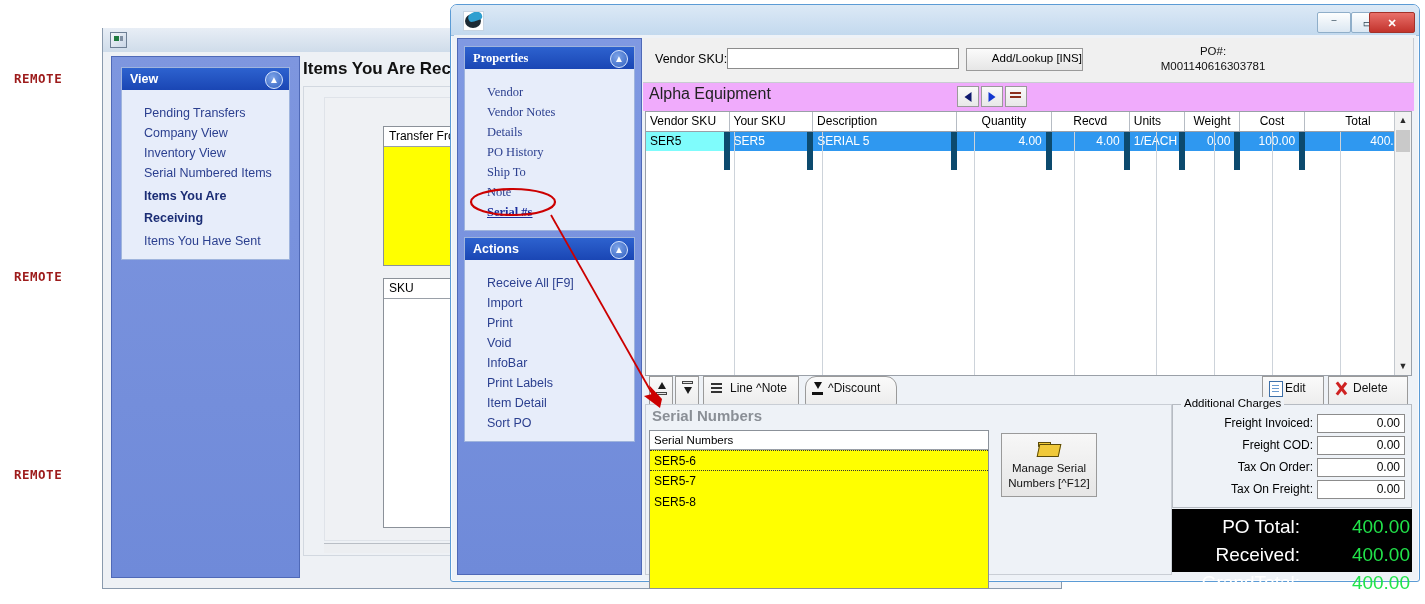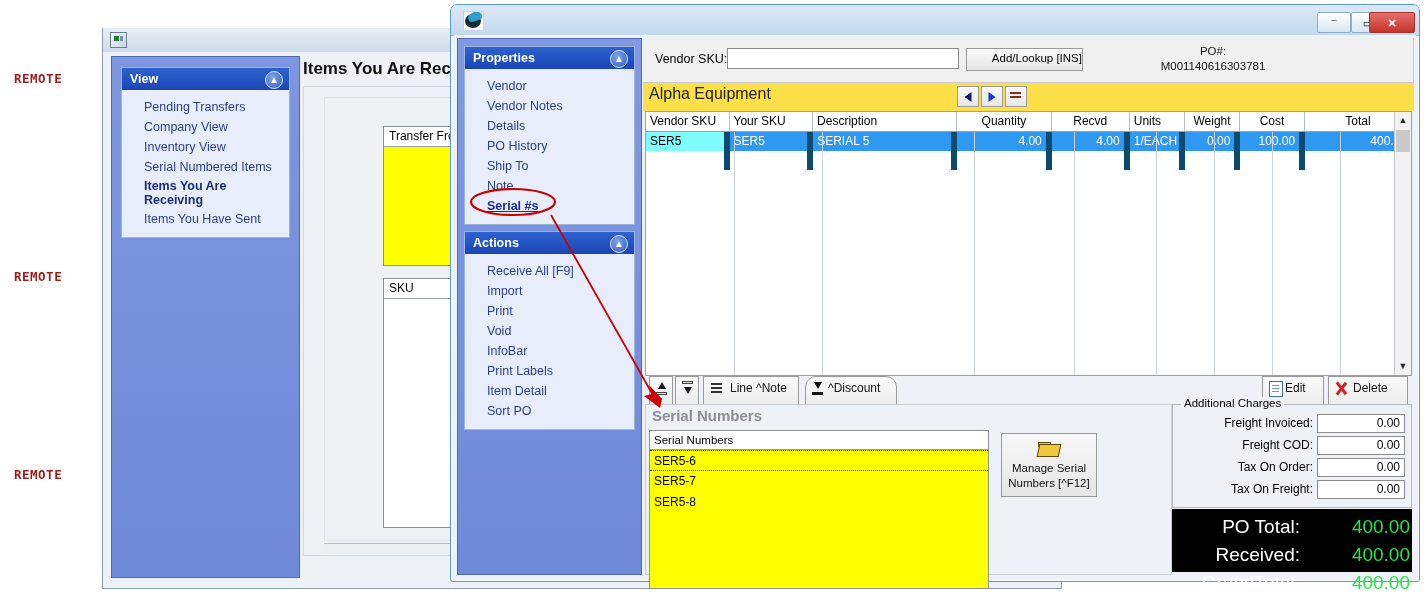--- a/index.html
+++ b/index.html
@@ -51,21 +51,21 @@
   .panel-hdr{
     height:22px;line-height:22px;color:#ffffff;font-weight:bold;font-size:12.5px;
     padding-left:8px;position:relative;
     background:linear-gradient(#2d62cf,#1a46b4);
   }
   .panel-chev{
     position:absolute;right:6px;top:3px;width:16px;height:16px;border-radius:50%;
     background:radial-gradient(circle at 40% 35%,#7ea4e8,#2f5fc0);
     border:1px solid #d8e6ff;color:#ffffff;font-size:10px;line-height:15px;text-align:center;
   }
-  .panel-body{padding:7px 0 8px 0;}
+  .panel-body{padding:13px 0 8px 0;}
   .plink{
     display:block;padding:2px 0 2px 22px;font-size:12.5px;color:#2b3f8f;
     line-height:16px;white-space:nowrap;
   }
   .plink.bold{font-weight:bold;color:#1b2d75;}
   .plink.link{color:#1b2d9c;text-decoration:underline;font-weight:bold;}
 
   
   #bg-content{position:absolute;left:200px;top:4px;right:8px;bottom:10px;}
   #bg-h1{font-size:17px;font-weight:bold;color:#111111;margin:3px 0 0 0;}
@@ -158,21 +158,21 @@
     background:linear-gradient(#f6f6f6,#e3e3e3);border:1px solid #a8a8a8;
   }
   #tb-save .sv-ico{
     position:absolute;left:17px;top:9px;width:19px;height:17px;
   }
   #tb-save .sv-ico .base{position:absolute;left:0;bottom:0;width:19px;height:6px;background:#3a3a3a;border-radius:1px;}
   #tb-save .sv-ico .sheet{position:absolute;left:3px;top:0;width:13px;height:11px;background:#f2d12a;border:1px solid #6b5a0a;}
   #tb-save .sv-lbl{position:absolute;left:48px;top:10px;font-size:12px;color:#111;}
 
   
-  #eqbar{position:absolute;left:0;top:48px;right:2px;height:28px;background:#fde047;}
+  #eqbar{position:absolute;left:0;top:48px;right:2px;height:28px;background:#f0abfc;}
   #eq-title{position:absolute;left:6px;top:2px;font-size:16px;color:#222;}
   .navbtn{
     position:absolute;top:3px;width:20px;height:19px;background:linear-gradient(#fafafa,#e8e8e8);
     border:1px solid #9a9a9a;
   }
   #nav-prev{left:314px;} #nav-next{left:338px;} #nav-eq{left:362px;}
   .tri{position:absolute;left:50%;top:50%;transform:translate(-50%,-50%);width:0;height:0;}
   #nav-prev .tri{border-top:5px solid transparent;border-bottom:5px solid transparent;border-right:7px solid #101a6e;}
   #nav-next .tri{border-top:5px solid transparent;border-bottom:5px solid transparent;border-left:7px solid #1438d0;}
   #nav-eq .eqg{position:absolute;left:4px;top:5px;width:11px;height:8px;}
@@ -300,21 +300,21 @@
       <div class="panel" style="margin:10px 9px 0 9px;">
         <div class="panel-hdr">
           <span>View</span>
           <span class="panel-chev">▲</span>
         </div>
         <div class="panel-body">
           <a class="plink">Pending Transfers</a>
           <a class="plink">Company View</a>
           <a class="plink">Inventory View</a>
           <a class="plink">Serial Numbered Items</a>
-          <a class="plink bold" style="width:92px;white-space:normal;line-height:14px;">Items You Are Receiving</a>
+          <a class="plink bold" style="width:92px;white-space:normal;line-height:22px;">Items You Are Receiving</a>
           <a class="plink">Items You Have Sent</a>
         </div>
       </div>
     </div>
 
     <div id="bg-content">
       <div id="bg-h1">Items You Are Recei</div>
       <div id="bg-inner">
         <div id="bg-inner2">
           <div class="gridbox" style="left:58px;top:28px;right:-60px;height:138px;">
@@ -347,21 +347,21 @@
       </div>
     <div class="wbtn" id="wbtn-close">
         <i>✕</i>
       </div>
   </div>
 
   <div id="fg-body">
 
     <div id="fg-side">
 
-      <div class="panel" style="margin:7px 6px 0 6px;">
+      <div class="panel" style="margin:7px 6px 0 6px;font-family:Liberation Serif, serif;">
         <div class="panel-hdr">
           <span>Properties</span>
           <span class="panel-chev">▲</span>
         </div>
         <div class="panel-body">
           <a class="plink">Vendor</a>
           <a class="plink">Vendor Notes</a>
           <a class="plink">Details</a>
           <a class="plink">PO History</a>
           <a class="plink">Ship To</a>

